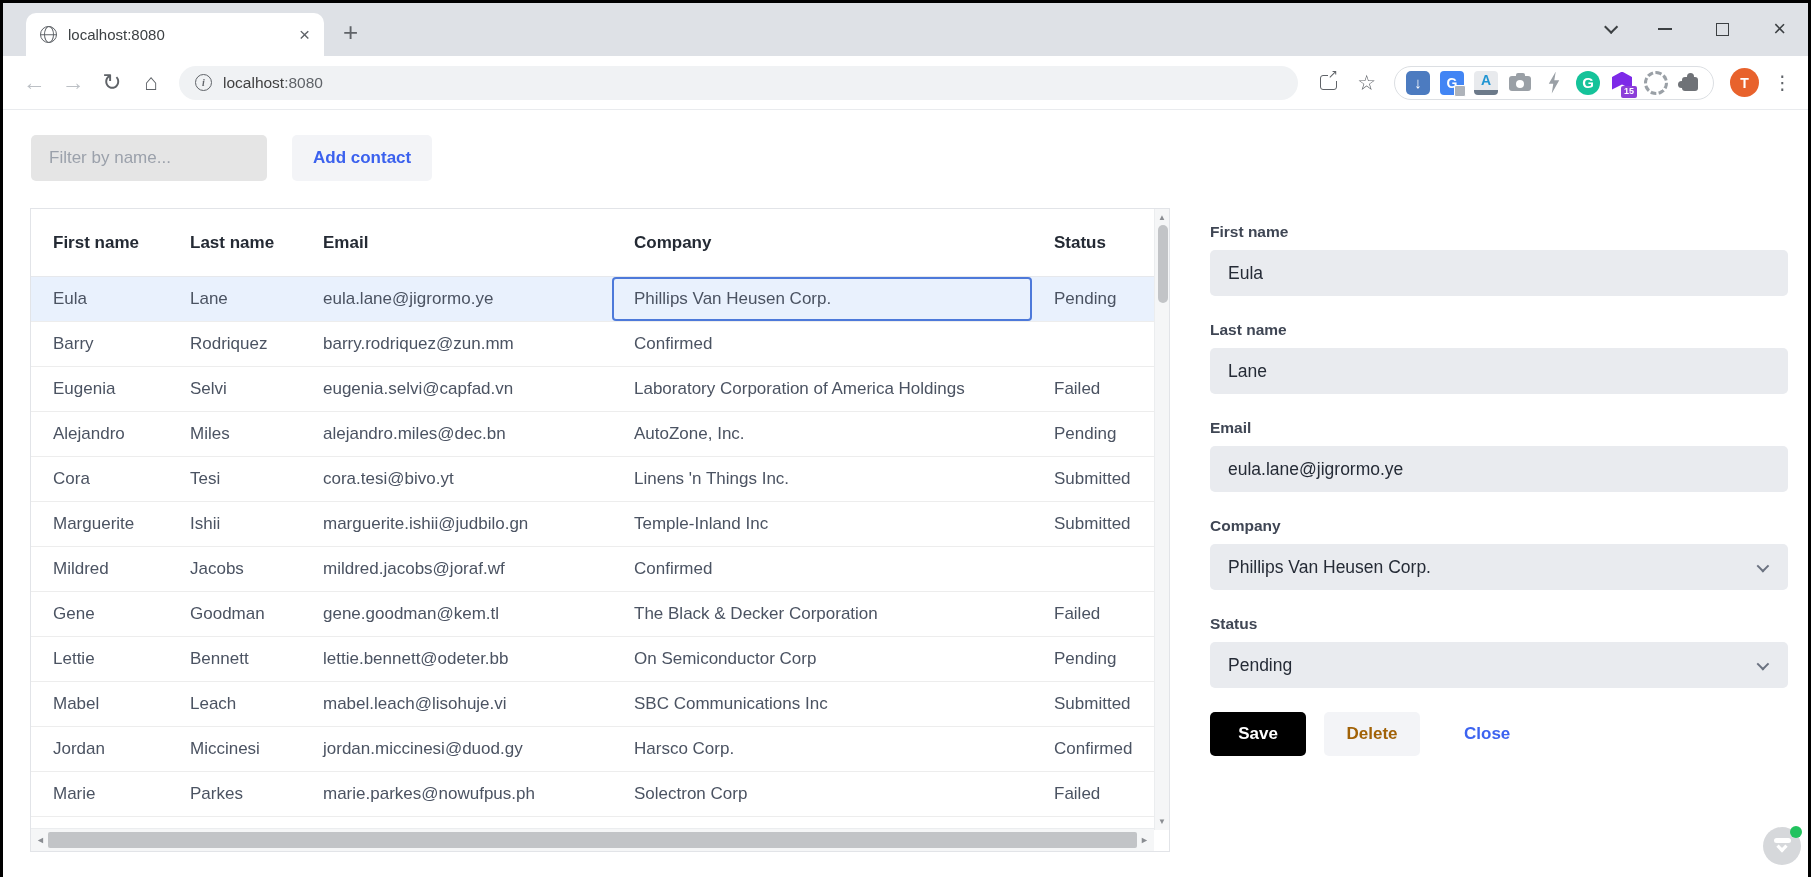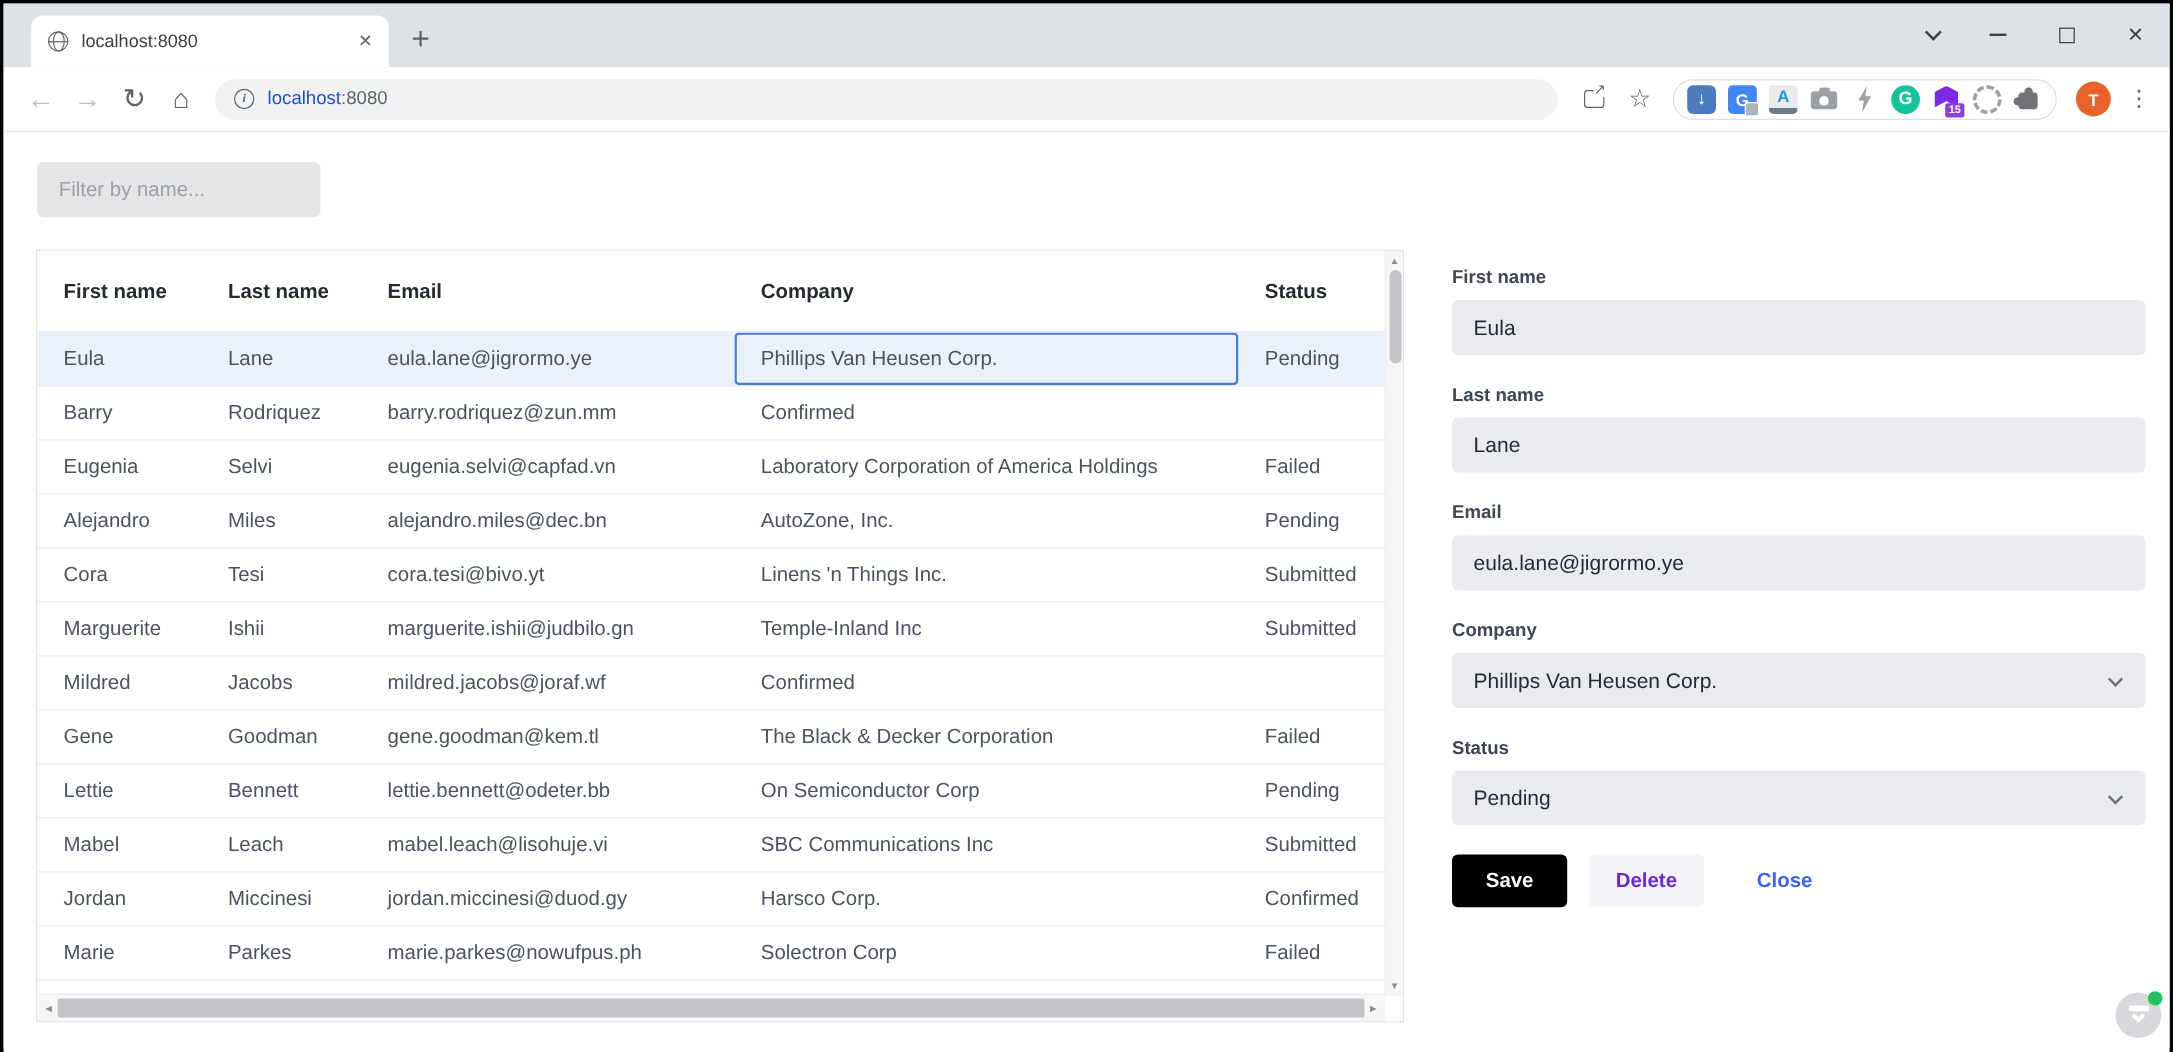--- a/index.html
+++ b/index.html
@@ -28,21 +28,21 @@
 
   
   .toolbar { height:54px; background:#fff; border-bottom:1px solid #e9ebee; display:flex; align-items:center; padding:0 16px; }
   .nav { font-size:23px; color:#5f6368; width:30px; text-align:center; margin-right:9px; }
   .nav.disabled { color:#bcc0c5; }
   .url-pill { flex:1; height:34px; background:#f0f2f4; border-radius:17px; display:flex; align-items:center;
               padding:0 16px; margin:0 12px 0 4px; }
   .info-icon { width:17px; height:17px; border:1.5px solid #5f6368; border-radius:50%; color:#5f6368;
                font-size:10px; font-weight:700; display:flex; align-items:center; justify-content:center; margin-right:11px;
                font-family:"Liberation Serif","DejaVu Serif",serif; font-style:italic; }
-  .url-host { font-size:15.5px; color:#1d4ed8; }
+  .url-host { font-size:15.5px; color:#404040; }
   .url-port { font-size:15.5px; color:#5f6368; }
   .share-icon { position:relative; width:17px; height:15px; border:1.7px solid #5f6368; border-radius:3px; margin:0 10px; }
   .share-icon i { position:absolute; top:-9px; right:-2px; font-size:12px; color:#5f6368; background:#fff; font-style:normal; }
   .star { font-size:21px; color:#5f6368; margin:0 10px; }
   .ext-pill { display:flex; align-items:center; gap:10px; height:34px; padding:0 11px; margin:0 8px;
               border:1px solid #dcdfe3; border-radius:17px; background:#fff; }
   .ext { position:relative; width:24px; height:24px; display:flex; align-items:center; justify-content:center; }
   .ext.dl { background:#4c7bc0; border-radius:5px; }
   .ext.dl i { color:#fff; font-size:15px; font-weight:700; font-style:normal; }
   .ext.tr { background:#4285f4; border-radius:4px; }
@@ -110,21 +110,21 @@
   .field input { width:100%; height:46px; background:#e9ebef; border:none; border-radius:5px; padding:0 18px;
                  font-size:17.5px; color:#252b36; font-family:inherit; }
   .select { width:100%; height:46px; background:#e9ebef; border-radius:5px; padding:0 18px; display:flex;
             align-items:center; justify-content:space-between; cursor:pointer; }
   .select span { font-size:17.5px; color:#252b36; }
   .chev { width:9px; height:9px; border-right:2px solid #6b7280; border-bottom:2px solid #6b7280;
           transform:rotate(45deg) translateY(-2px); margin-right:4px; }
   .btn-row { display:flex; align-items:center; margin-top:8px; }
   .btn-row button { height:44px; border:none; border-radius:5px; font-size:17px; font-weight:600; font-family:inherit; cursor:pointer; }
   .save { width:96px; background:#000000; color:#fff; }
-  .delete { width:96px; background:#f3f4f7; color:#6d28d9; margin-left:18px; }
+  .delete { width:96px; background:#f3f4f7; color:#a16207; margin-left:18px; }
   .close { background:transparent; color:#3c63f0; margin-left:30px; padding:0 14px; }
 
   
   .gizmo { position:absolute; right:7px; bottom:9px; width:38px; height:38px; border-radius:50%; background:#d6d8db;
            display:flex; flex-direction:column; align-items:center; justify-content:center; }
   .gz-bar { width:17px; height:4.5px; background:#fff; border-radius:2.5px; margin-bottom:1px; }
   .gz-v { width:10px; height:10px; border-right:4px solid #fff; border-bottom:4px solid #fff;
           transform:rotate(45deg) scale(.8) translate(-2px,-2px); }
   .gz-dot { position:absolute; right:-1px; top:-1px; width:12px; height:12px; border-radius:50%; background:#21c25e; }
 </style>
@@ -188,20 +188,21 @@
       <span class="ext puz">
           <i></i>
         </span>
     </div>
     <span class="avatar">T</span>
     <span class="kebab">⋮</span>
   </div>
 
   <div class="content">
     <input class="filter" placeholder="Filter by name..." style="">
+    <button class="add-contact">Add contact</button>
 
     <div class="grid">
       <div class="grid-inner">
         <div class="grid-header" id="grid-header">
             <span>First name</span>
             <span>Last name</span>
             <span>Email</span>
             <span>Company</span>
             <span>Status</span>
           </div>

